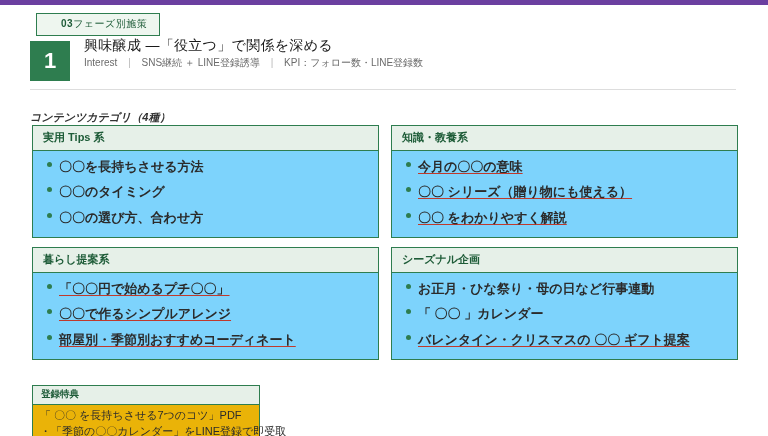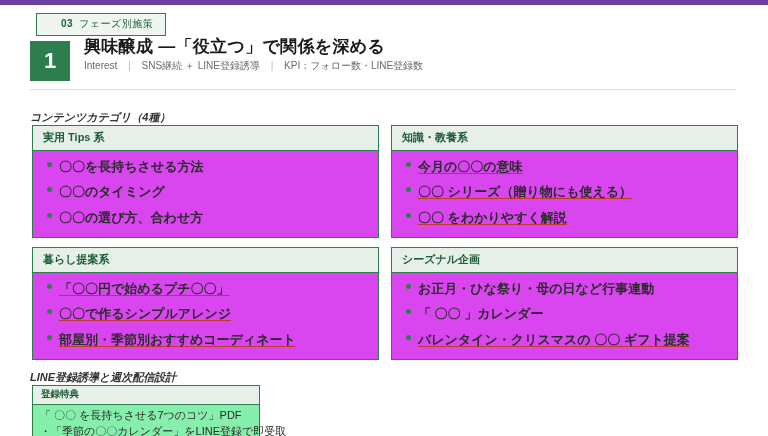--- a/index.html
+++ b/index.html
@@ -38,21 +38,20 @@
     border: 1px solid #2e7d4f;
     background: #eef6ef;
     padding: 3px 12px 4px 12px;
     font-size: 10px;
     color: #1e5c38;
     letter-spacing: .5px;
     white-space: nowrap;
   }
   .phase-tag .num {
     font-weight: bold;
-    margin-right: 6px;
     padding-left: 12px;
   }
   
   .title-block {
     position: absolute;
     top: 32px;
     left: 30px;
     width: 706px;
     display: flex;
     align-items: flex-start;
@@ -69,22 +68,22 @@
     display: flex;
     align-items: center;
     justify-content: center;
     margin-top: 4px;
     flex: 0 0 auto;
   }
   .title-text {
     margin-left: 14px;
   }
   .main-title {
-    font-size: 17px;
-    font-weight: bold;
+    font-size: 14px;
+    font-weight: normal;
     color: #1a1a1a;
     letter-spacing: .3px;
     line-height: 1.2;
     white-space: nowrap;
   }
   .sub-line {
     margin-top: 2px;
     font-size: 10px;
     color: #6b6b6b;
     white-space: nowrap;
@@ -111,21 +110,21 @@
     top: 120px;
     left: 32px;
     width: 706px;
     display: grid;
     grid-template-columns: 347px 347px;
     grid-column-gap: 12px;
     grid-row-gap: 9px;
   }
   .cat-card {
     border: 1px solid #2e7d4f;
-    background: #d946ef;
+    background: #7dd3fc;
     box-sizing: border-box;
     height: 113px;
     position: relative;
   }
   .cat-card .hd {
     background: #e6f0e8;
     border-bottom: 1px solid #2e7d4f;
     font-size: 11px;
     font-weight: bold;
     color: #1e5c38;
@@ -167,21 +166,21 @@
     top: 380px;
     left: 32px;
     width: 706px;
     display: grid;
     grid-template-columns: 228px 228px 228px;
     grid-column-gap: 11px;
   }
   .flow-card {
     border: 1px solid #2e7d4f;
     box-sizing: border-box;
-    background: #86efac;
+    background: #eab308;
     height: 52px;
   }
   .flow-card .hd {
     background: #e6f0e8;
     border-bottom: 1px solid #2e7d4f;
     font-size: 9.5px;
     font-weight: bold;
     color: #1e5c38;
     padding: 2px 8px 3px 8px;
   }
@@ -255,21 +254,20 @@
       <div class="hd">シーズナル企画</div>
       <ul>
         <li>お正月・ひな祭り・母の日など行事連動</li>
         <li>「 〇〇 」カレンダー</li>
         <li class="u-red-all">バレンタイン・クリスマスの 〇〇 ギフト提案</li>
       </ul>
     </div>
 
   </div>
 
-  <div class="section-heading" id="flow-heading">LINE登録誘導と週次配信設計</div>
 
   <div class="flow-grid">
 
     <div class="flow-card">
       <div class="hd">登録特典</div>
       <div class="bd">
         <div>「 〇〇 を長持ちさせる7つのコツ」PDF</div>
         <div>・「季節の〇〇カレンダー」をLINE登録で即受取</div>
       </div>
     </div>

